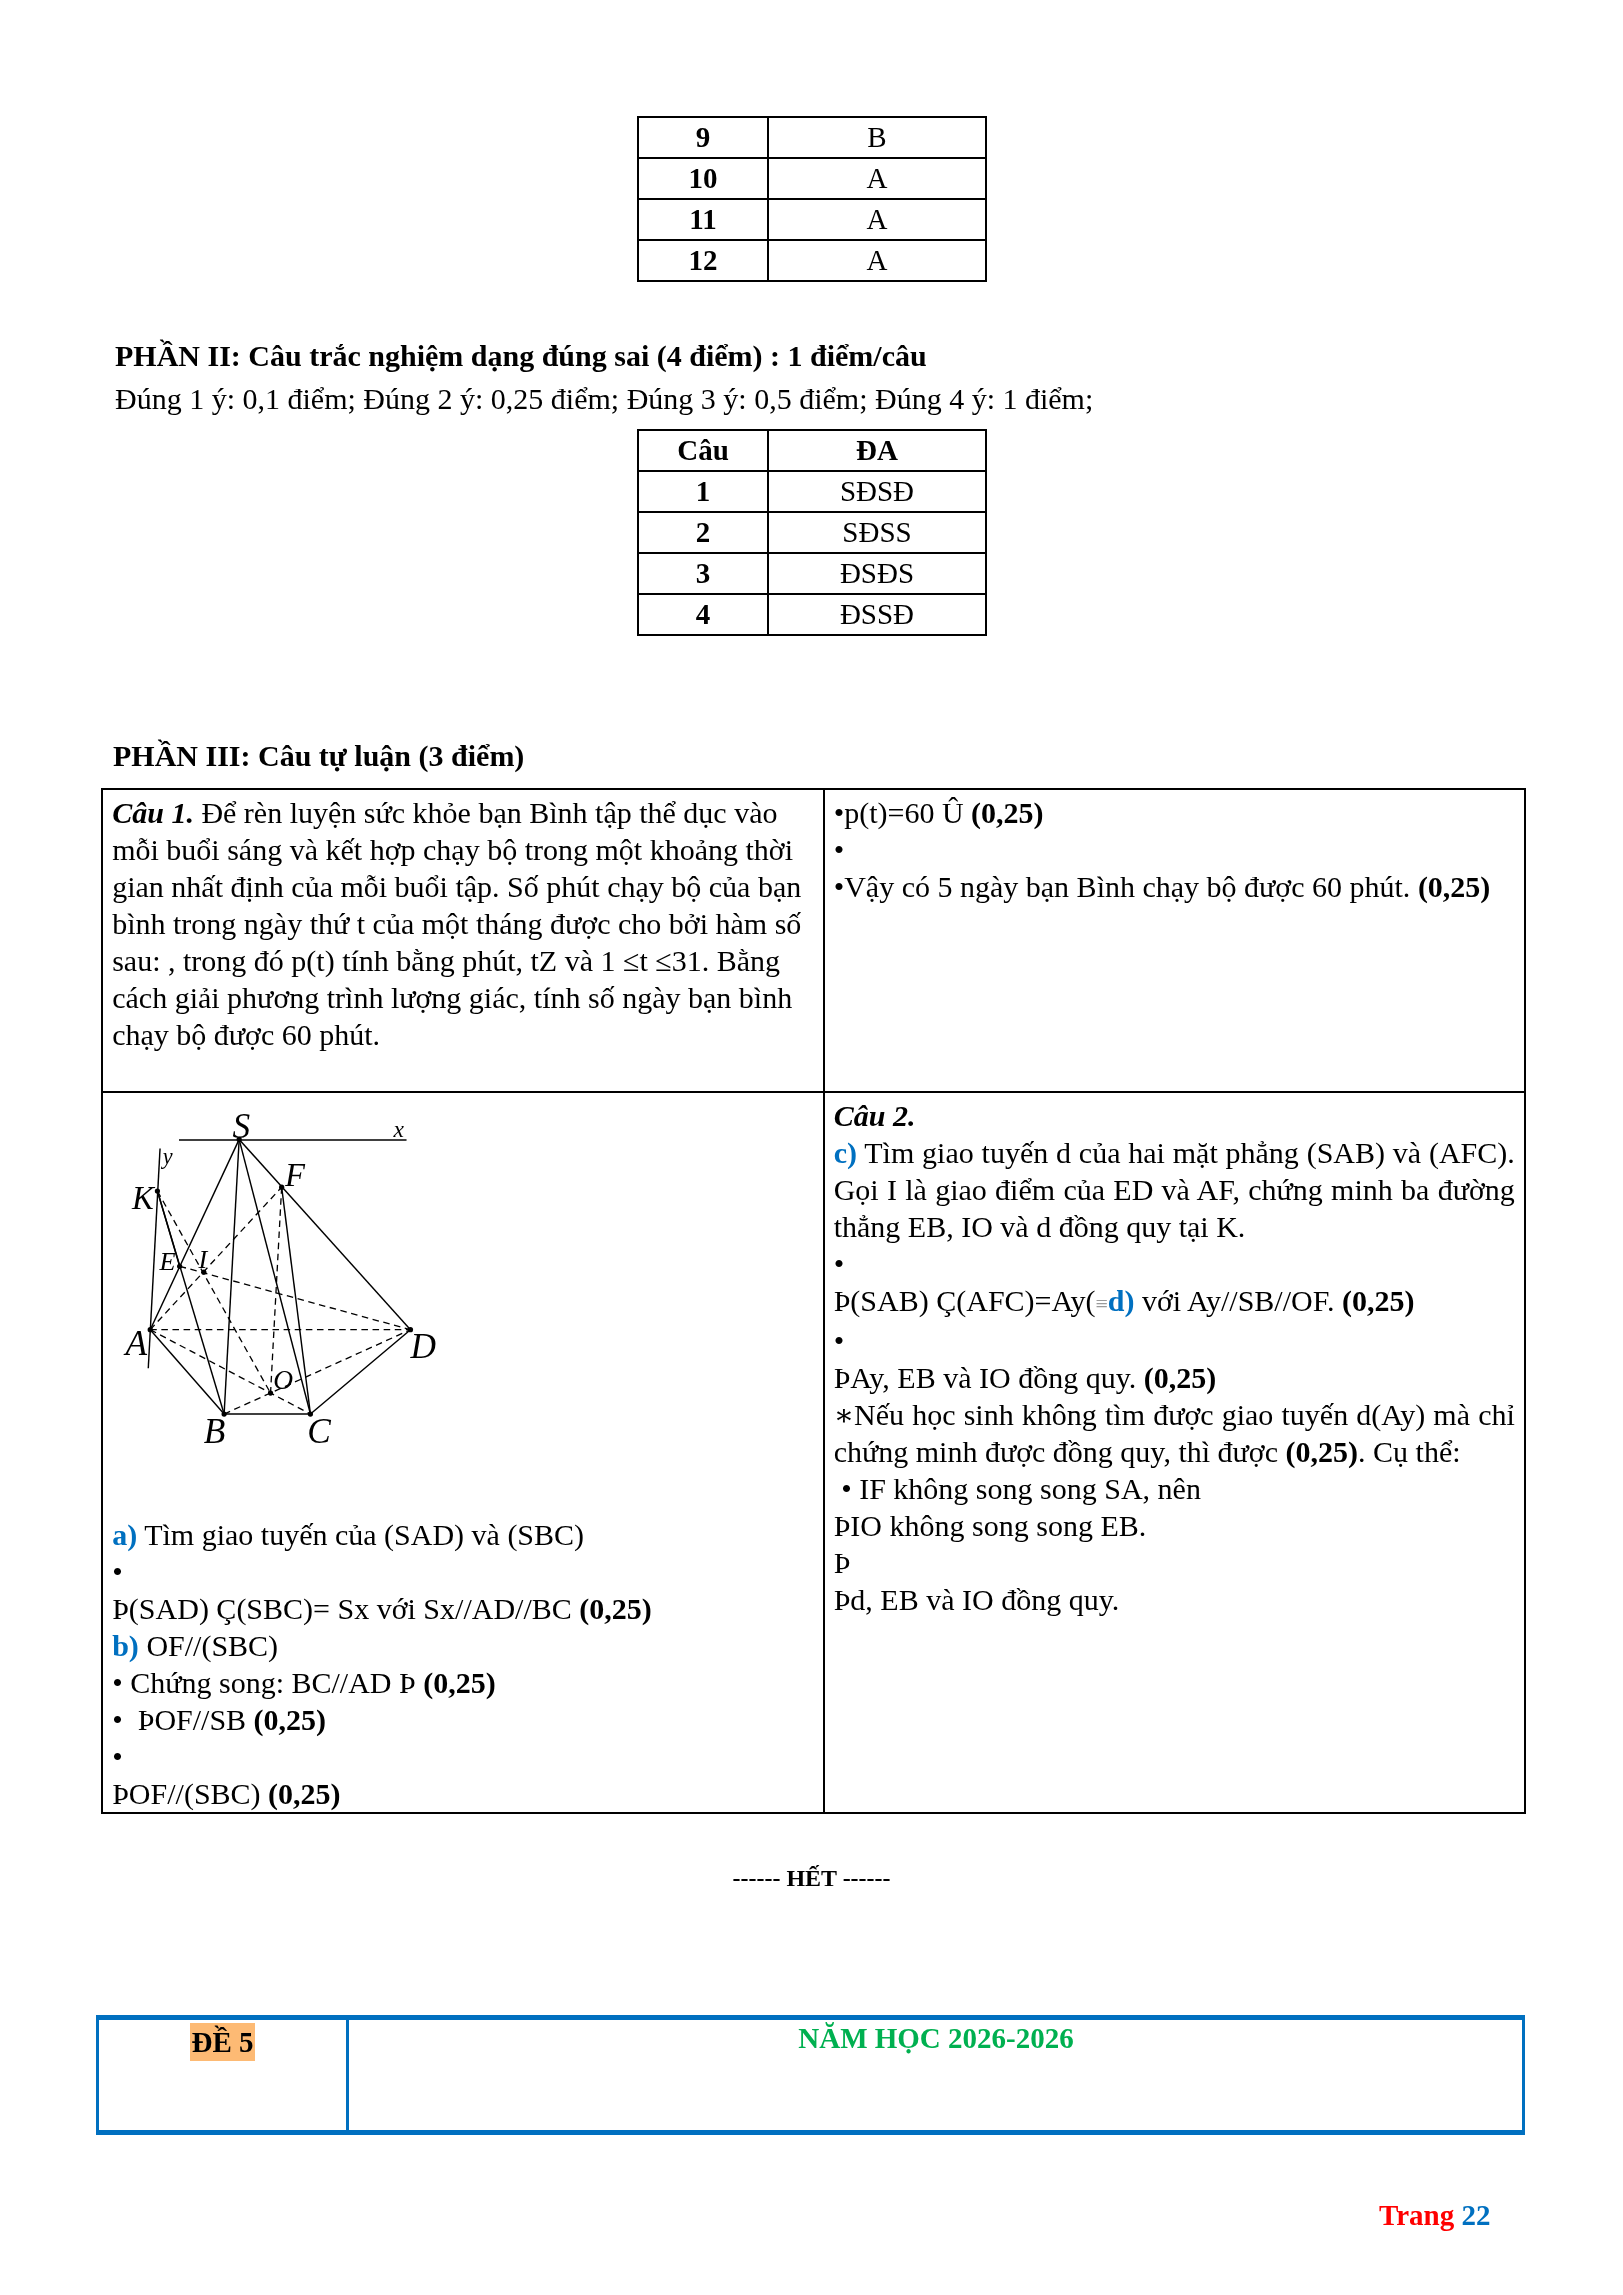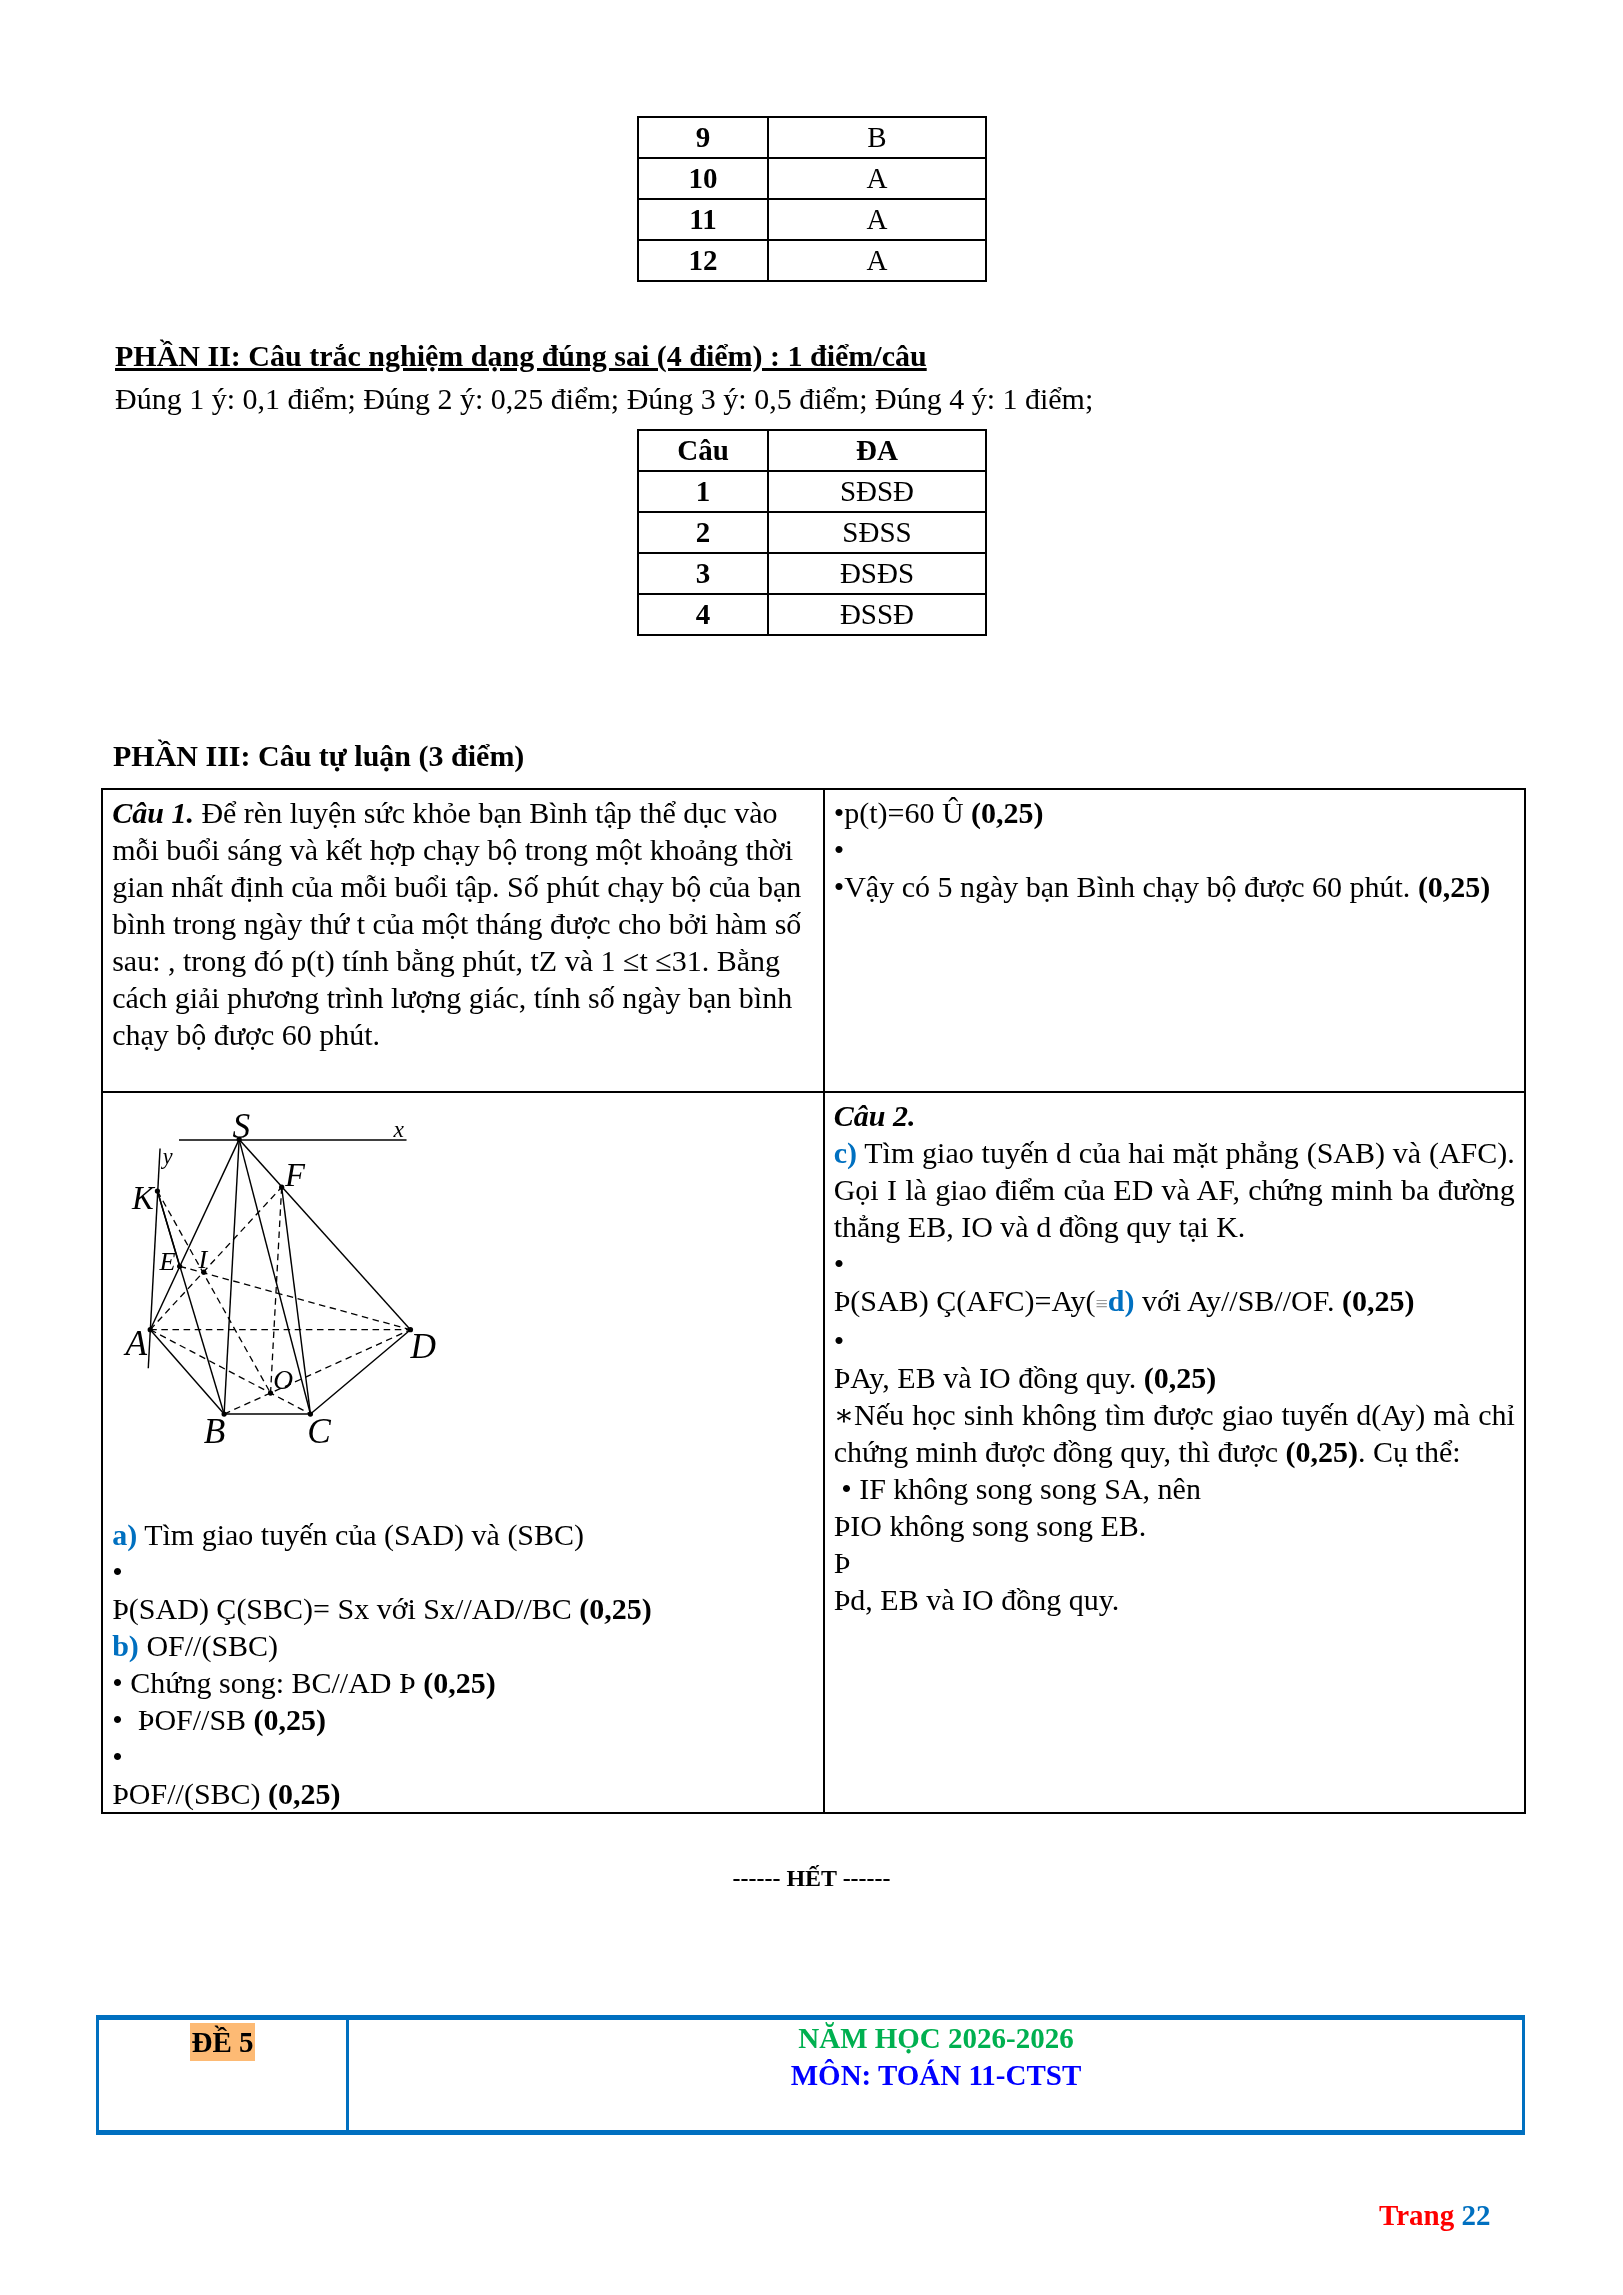--- a/index.html
+++ b/index.html
@@ -52,21 +52,21 @@
         <td class="c1">11</td>
         <td class="c2">A</td>
       </tr>
   <tr>
         <td class="c1">12</td>
         <td class="c2">A</td>
       </tr>
 </tbody>
   </table>
 
-<div class="abs heading" style="left:115px; top:339px;text-decoration:underline;">PHẦN II: Câu trắc nghiệm dạng đúng sai (4 điểm) : 1 điểm/câu</div>
+<div class="abs heading" style="left:115px; top:339px;">PHẦN II: Câu trắc nghiệm dạng đúng sai (4 điểm) : 1 điểm/câu</div>
 <div class="abs line" style="left:115px; top:382px;">Đúng 1 ý: 0,1 điểm; Đúng 2 ý: 0,25 điểm; Đúng 3 ý: 0,5 điểm; Đúng 4 ý: 1 điểm;</div>
 
 <table class="ans" style="left:637px; top:429px;">
   <tbody>
       <tr class="hdr">
         <td class="c1">Câu</td>
         <td class="c2">ĐA</td>
       </tr>
   <tr>
         <td class="c1">1</td>
@@ -184,21 +184,20 @@
   </table>
 
 <div class="het">------ HẾT ------</div>
 
 <div class="de-table">
   <div class="de-left">
     <span class="de-badge">ĐỀ 5</span>
   </div>
   <div class="de-right">
     <div class="green">NĂM HỌC 2026-2026</div>
-    <div class="navy">MÔN: TOÁN 11-CTST</div>
   </div>
 </div>
 
 <div class="footer">
   <span class="red">Trang</span>
   <span style="color:#0070c0;">22</span>
 </div>
 
 
 </body></html>

